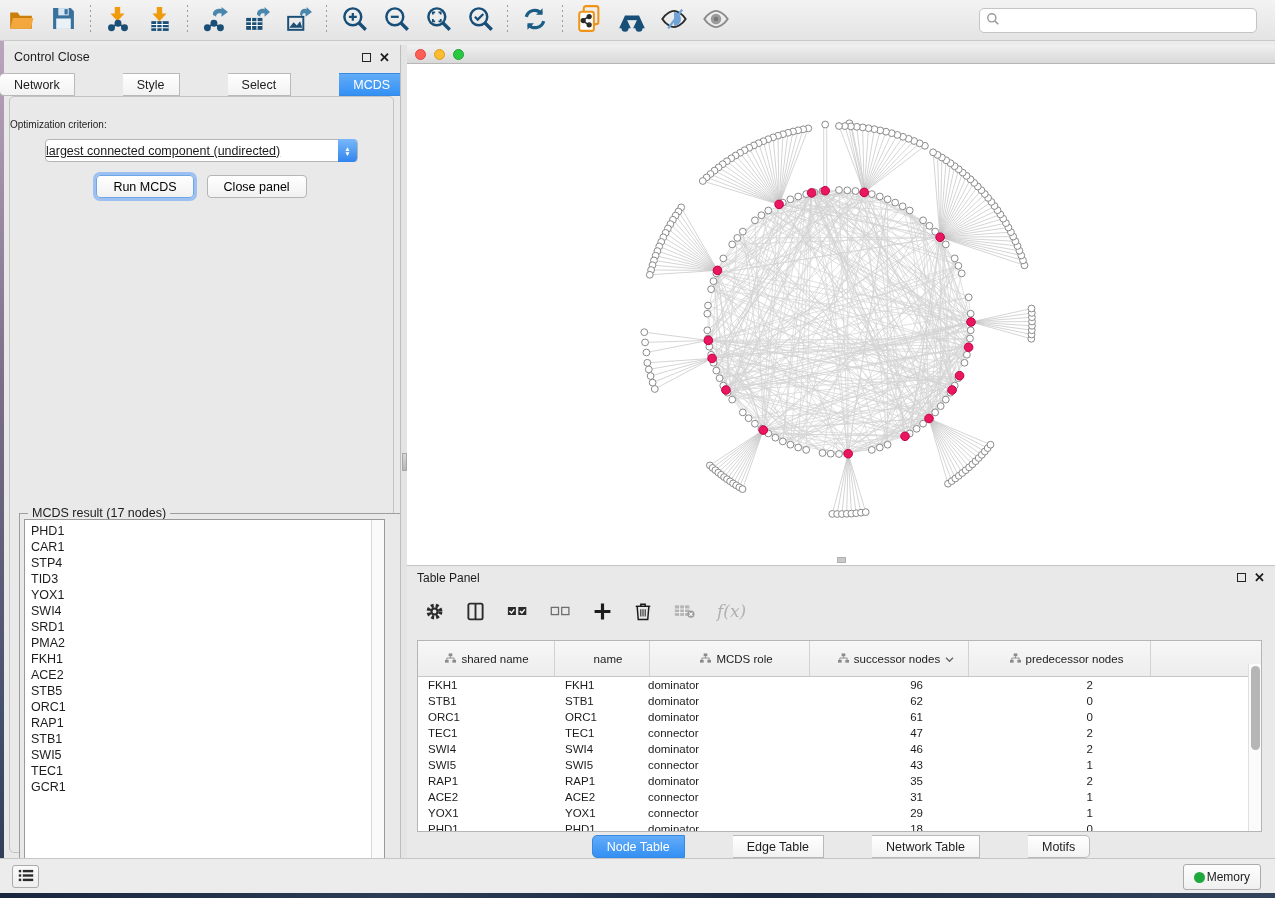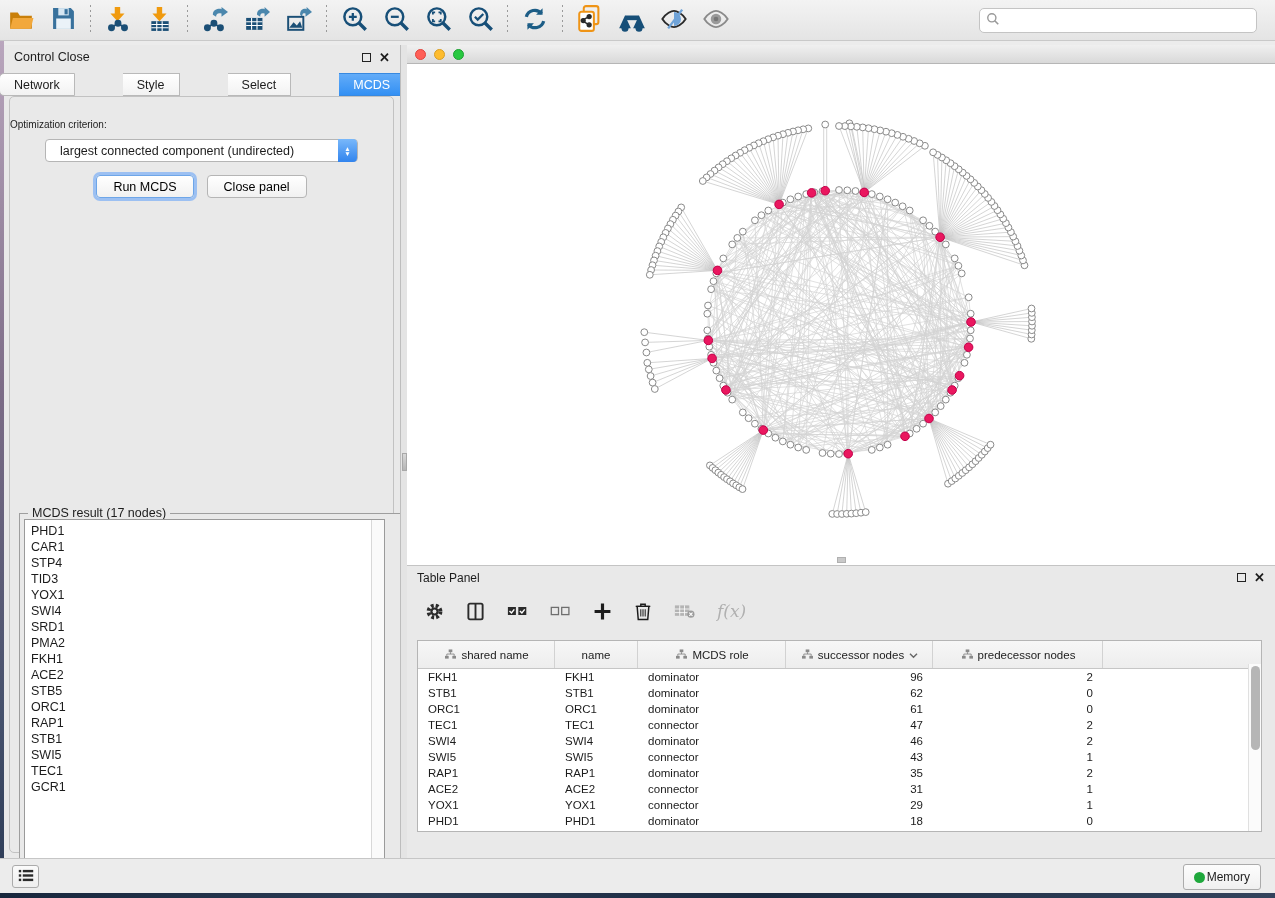--- a/index.html
+++ b/index.html
@@ -44,21 +44,21 @@
   .seg .tab:first-child { border-left:1px solid #b9b9b9;
     border-radius:5px 0 0 5px; }
   .seg .tab:last-child { border-radius:0 5px 5px 0; }
   .seg .tab.active { background:linear-gradient(#63acf8,#3390f4);
     color:#fff; border-color:#3889e0; }
   #cp-frame { position:absolute; left:5px; top:51px; width:385px; height:757px;
     border:1px solid #c2c2c2; border-radius:5px; background:#e9e9e9; }
   #opt-label { text-align:left; margin-top:22px; font-size:10px; }
   #criterion { position:relative; margin:9px auto 0; width:313px; height:23px;
     background:#fff; border:1px solid #b5b5b5; border-radius:4px;
-    display:flex; align-items:center; padding-left:14px; font-size:12.5px; }
+    display:flex; align-items:center; padding-left:0; font-size:12.5px;text-decoration:underline; }
   #criterion .stepper { position:absolute; right:0; top:-1px; width:19px; height:23px;
     background:linear-gradient(#79b8fa,#3184ee); border-radius:0 4px 4px 0;
     display:flex; flex-direction:column; align-items:center; justify-content:center;
     color:#fff; font-size:6.5px; line-height:5px; }
   #cp-buttons { display:flex; justify-content:center; gap:13px; margin-top:13px; }
   .mac-btn { height:23px; padding:0 16px; background:linear-gradient(#ffffff,#f1f1f1);
     border:1px solid #b5b5b5; border-radius:4px; font-size:12.5px;
     font-family:"Liberation Sans",sans-serif; }
   .mac-btn.focused { box-shadow:0 0 0 3px rgba(115,170,248,.65); border-color:#6ea6e8; }
   #result-group { position:absolute; left:9px; top:416px; width:444px; height:371px;
@@ -97,22 +97,22 @@
   #table-panel { position:absolute; left:407px; top:565px; width:868px; height:293px;
     background:#e9e9e9; border-top:1px solid #c4c4c4; }
   #tp-header { height:23px; display:flex; align-items:center; padding:0 10px; }
   #tp-toolbar { height:44px; display:flex; align-items:center; padding-left:18px;
     gap:22px; }
   #tp-toolbar .ticon { display:flex; align-items:center; justify-content:center; }
   #fx-label { font-family:"DejaVu Serif",serif; font-style:italic; font-size:17px;
     color:#b0b0b0; }
   #tp-table { position:absolute; left:10px; top:74px; width:845px; height:192px;
     background:#fff; border:1px solid #b5b5b5; overflow:hidden; }
-  #thead { display:flex; height:28px; background:linear-gradient(#f7f7f7,#ededed);
-    border-bottom:1px solid #c6c6c6; }
+  #thead { display:flex; height:36px; background:linear-gradient(#f7f7f7,#ededed);
+    border-bottom:1px solid #c6c6c6;gap:12px; }
   .th { display:flex; align-items:center; justify-content:center; gap:5px;
     border-right:1px solid #d2d2d2; font-size:11.5px; color:#1c1c1c; }
   .th .hicon { flex:0 0 auto; margin-left:2px; }
   .c0{width:137px;} .c1{width:83px;} .c2{width:148px;} .c3{width:147px;} .c4{width:170px;}
   #tbody { font-size:11.5px; }
   .trow { display:flex; height:16px; align-items:center; }
   .trow .td { padding:0 10px; white-space:nowrap; overflow:hidden; }
   .trow .td.num { text-align:right; }
   #table-scroll { position:absolute; right:0; top:23px; width:13px; height:168px;
     background:#fbfbfb; border-left:1px solid #e0e0e0; }
@@ -1328,20 +1328,28 @@
           <span class="td c1">PHD1</span>
           <span class="td c2">dominator</span>
           <span class="td c3 num">18</span>
           <span class="td c4 num">0</span>
         </div>
       </div>
     <div id="table-scroll">
       <div id="table-thumb"></div>
     </div>
   </div>
+  <div id="tp-tabs">
+    <div class="seg" id="tp-tabseg">
+        <div class="tab active">Node Table</div>
+        <div class="tab">Edge Table</div>
+        <div class="tab">Network Table</div>
+        <div class="tab">Motifs</div>
+      </div>
+  </div>
 </div>
 
 <div id="status-bar">
   <div id="list-btn">
     <span><svg width="16" height="13" viewBox="0 0 20 16">
           <g fill="#2b2b2b">
             <rect x="1" y="1" width="3" height="3"></rect>
             <rect x="6" y="1" width="13" height="3"></rect>
             <rect x="1" y="6.5" width="3" height="3"></rect>
             <rect x="6" y="6.5" width="13" height="3"></rect>

